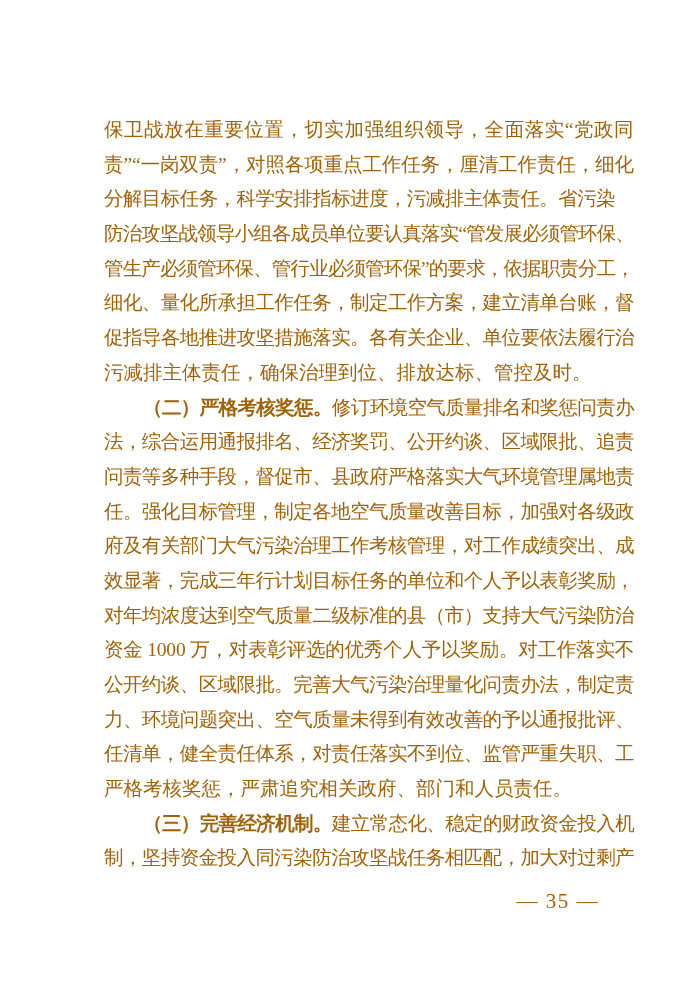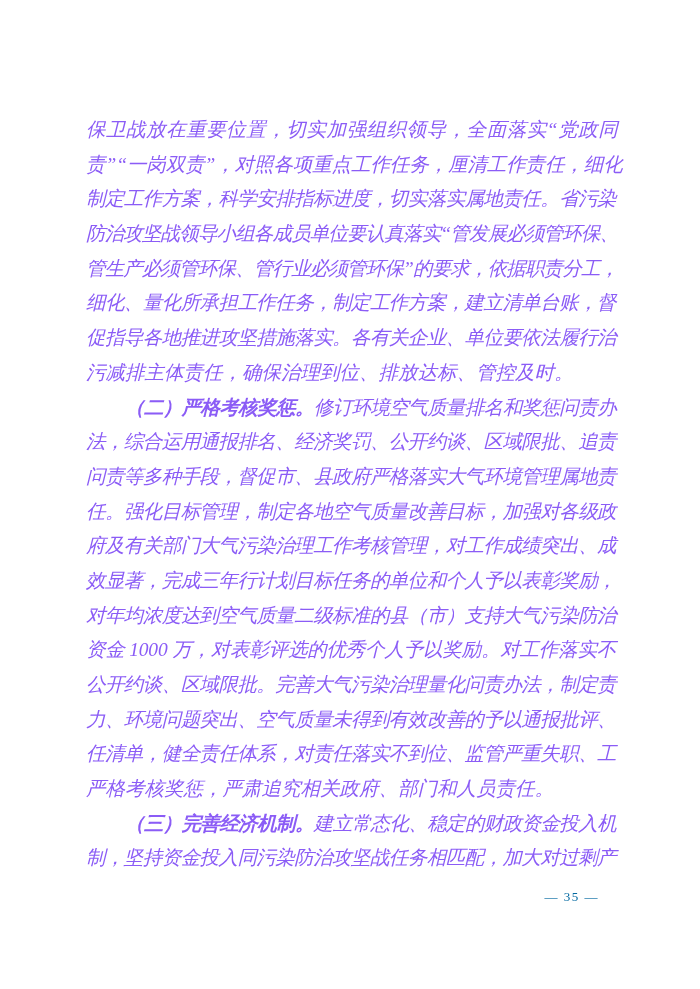--- a/index.html
+++ b/index.html
@@ -11,52 +11,51 @@
     font-family: "Liberation Serif", serif;
   }
   .page {
     position: absolute;
     left: 0; top: 0;
     width: 700px; height: 989px;
     background: #ffffff;
   }
   .content {
     position: absolute;
-    left: 86px; top: 113px;
+    left: 104px; top: 113px;
     width: 530px;
     font-size: 19.5px;
     line-height: 34.7px;
-    color: #8b5cf6;
-    font-style: italic;
+    color: #a16207;
   }
   .line {
     white-space: nowrap;
     height: 34.7px;
     text-align: left;
   }
   .line.indent { padding-left: 39px; }
   .lead { font-weight: 700; }
   .pageno {
     position: absolute;
     top: 889px;
     right: 101px;
-    font-size: 13px;
+    font-size: 21px;
     letter-spacing: 1.5px;
-    color: #0369a1;
+    color: #a16207;
     white-space: nowrap;
   }
 </style>
 </head>
 <body>
 
 <div class="page">
   <div class="content">
     <div class="line"><span class="m" style="letter-spacing: 0.53125px;">保卫战放在重要位置，切实加强组织领导，全面落实“党政同</span></div>
     <div class="line"><span class="m" style="letter-spacing: -0.102371px;">责”“一岗双责”，对照各项重点工作任务，厘清工作责任，细化</span></div>
-    <div class="line"><span class="m" style="letter-spacing: -0.571429px;">制定工作方案，科学安排指标进度，切实落实属地责任。省污染</span></div>
+    <div class="line"><span class="m" style="letter-spacing: -0.571429px;">分解目标任务，科学安排指标进度，污减排主体责任。省污染</span></div>
     <div class="line"><span class="m" style="letter-spacing: -0.850216px;">防治攻坚战领导小组各成员单位要认真落实“管发展必须管环保、</span></div>
     <div class="line"><span class="m" style="letter-spacing: -0.850216px;">管生产必须管环保、管行业必须管环保”的要求，依据职责分工，</span></div>
     <div class="line"><span class="m" style="letter-spacing: -0.571429px;">细化、量化所承担工作任务，制定工作方案，建立清单台账，督</span></div>
     <div class="line"><span class="m" style="letter-spacing: -0.571429px;">促指导各地推进攻坚措施落实。各有关企业、单位要依法履行治</span></div>
     <div class="line end"><span class="m">污减排主体责任，确保治理到位、排放达标、管控及时。</span></div>
 
     <div class="line indent"><span class="m" style="letter-spacing: -0.615385px;"><b class="lead">（二）严格考核奖惩。</b><span>修订环境空气质量排名和奖惩问责办</span></span></div>
     <div class="line"><span class="m" style="letter-spacing: -0.571429px;">法，综合运用通报排名、经济奖罚、公开约谈、区域限批、追责</span></div>
     <div class="line"><span class="m" style="letter-spacing: -0.571429px;">问责等多种手段，督促市、县政府严格落实大气环境管理属地责</span></div>
     <div class="line"><span class="m" style="letter-spacing: -0.571429px;">任。强化目标管理，制定各地空气质量改善目标，加强对各级政</span></div>

